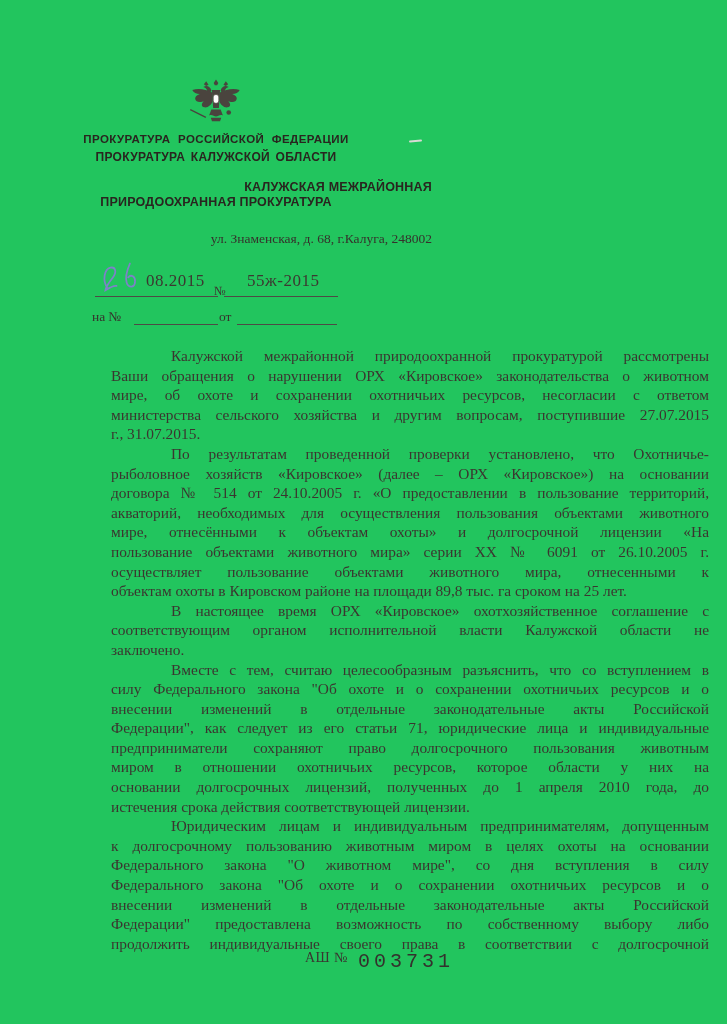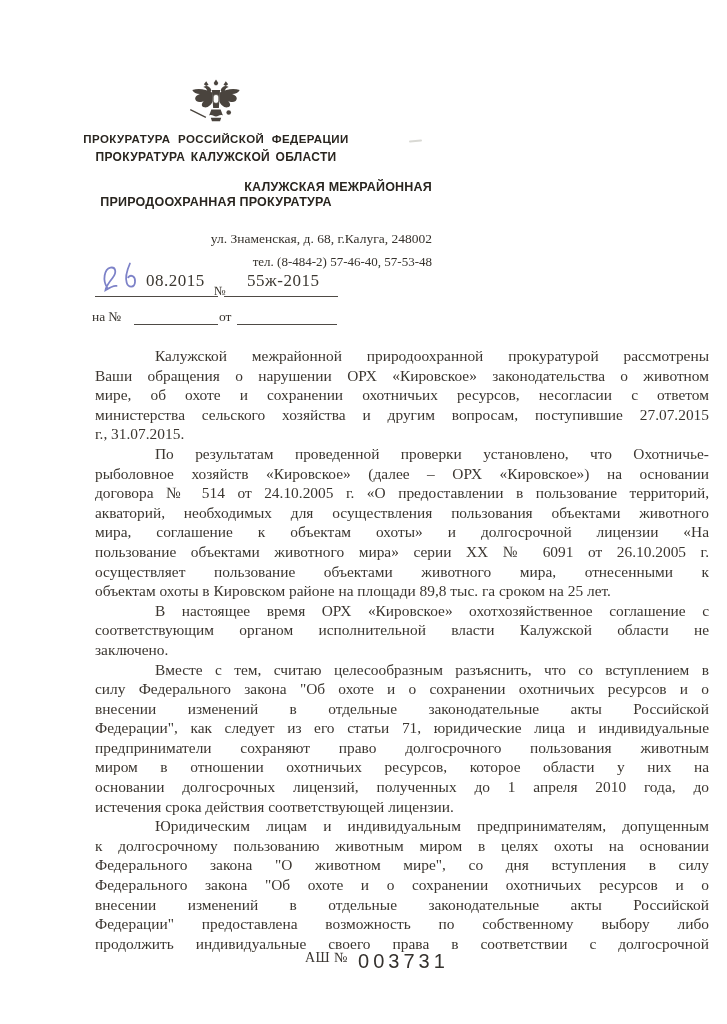--- a/index.html
+++ b/index.html
@@ -1,19 +1,19 @@
 <!DOCTYPE html>
 <html lang="ru"><head>
 <meta charset="utf-8">
 <title>Scanned letter</title>
 <style>
   html,body { margin:0; padding:0; background:#e9e9e9; }
   .page {
     position:relative; width:727px; height:1024px; margin:0 auto;
-    background:#ffffff; overflow:hidden;
+    background:#22c55e; overflow:hidden;
     font-family:"Liberation Serif", serif; color:#3a352f;
   }
   
   .hdr {
     position:absolute; left:0; width:432px; text-align:center;
     font-family:"Liberation Sans", sans-serif; font-weight:bold; color:#29251f;
   }
   .org1 { top:133px; font-size:11.5px; letter-spacing:.4px; word-spacing:4px; }
   .org2 { top:150px; font-size:12px;  letter-spacing:.3px; word-spacing:2px; }
   .org3 { top:180px; font-size:12.5px; letter-spacing:.2px;text-align:right; }
@@ -36,29 +36,29 @@
   .ot { position:absolute; left:219px; top:309px; font-size:13.5px; color:#36322c; }
   .ul3 { left:134px; top:324px; width:84px; }
   .ul4 { left:237px; top:324px; width:100px; }
   .handwriting { position:absolute; left:99px; top:262px; width:46px; height:32px;
                  transform:rotate(-6deg); }
 
   
   .body-text { position:absolute; left:95px; top:346px; width:614px;
                font-size:15.4px; line-height:19.6px; color:#3b3630; }
   .para { margin:0; }
-  .bline { text-align:justify; text-align-last:justify; white-space:normal; }
+  .bline { text-align:justify; text-align-last:justify; white-space:normal;margin-left:16px; }
   .bline.end { text-align-last:left; }
   .bline.ind { text-indent:60px; }
 
   
   .stamp { position:absolute; left:305px; top:950px; display:flex; align-items:flex-start; gap:10px; }
   .stamp-series { font-family:"Liberation Serif", serif; font-size:14px;
                   letter-spacing:.5px; color:#3a3631; }
-  .stamp-number { font-family:Liberation Sans, sans-serif; font-size:20px;
+  .stamp-number { font-family:Liberation Mono, monospace; font-size:20px;
                   letter-spacing:4px; color:#34312d; }
 
   
   .dash { position:absolute; left:409px; top:140px; width:13px; height:2px;
           background:#d9d9d4; transform:rotate(-4deg); border-radius:1px; }
 </style>
 </head>
 <body>
 
 <div class="page">
@@ -92,21 +92,20 @@
 
       <rect x="45" y="27" width="10" height="15" rx="4" fill="#fdfdfc" stroke="#4a443e" stroke-width="1.5"></rect>
     </svg>
   </div>
 
   <div class="hdr org1">ПРОКУРАТУРА РОССИЙСКОЙ ФЕДЕРАЦИИ</div>
   <div class="hdr org2">ПРОКУРАТУРА КАЛУЖСКОЙ ОБЛАСТИ</div>
   <div class="hdr org3">КАЛУЖСКАЯ МЕЖРАЙОННАЯ</div>
   <div class="hdr org4">ПРИРОДООХРАННАЯ ПРОКУРАТУРА</div>
   <div class="addr a1">ул. Знаменская, д. 68, г.Калуга, 248002</div>
-  <div class="addr a2">тел. (8-484-2) 57-46-40, 57-53-48</div>
 
   <div class="handwriting">
     <svg viewBox="0 0 44 30" width="46" height="32" xmlns="http://www.w3.org/2000/svg">
       <g fill="none" stroke="#7d82c8" stroke-width="1.7" stroke-linecap="round">
         <path d="M7,23 C3,15 6,5 12,4 C17,3.5 18,9 13,14 C9,18 6,21 5,25 C9,23 13,21 16,22"></path>
         <path d="M31,2 C27,9 25,15 26,20 C27,25 33,26 34,20 C35,15 31,12 28,15"></path>
       </g>
     </svg>
   </div>
   <div class="refnum d1">08.2015</div>
@@ -128,21 +127,21 @@
       <div class="bline">Ваши обращения о нарушении ОРХ «Кировское» законодательства о животном</div>
       <div class="bline">мире, об охоте и сохранении охотничьих ресурсов, несогласии с ответом</div>
       <div class="bline">министерства сельского хозяйства и другим вопросам, поступившие 27.07.2015</div>
       <div class="bline end">г., 31.07.2015.</div>
     </div>
     <div class="para">
       <div class="bline ind">По результатам проведенной проверки установлено, что Охотничье-</div>
       <div class="bline">рыболовное хозяйств «Кировское» (далее – ОРХ «Кировское») на основании</div>
       <div class="bline">договора № 514 от 24.10.2005 г. «О предоставлении в пользование территорий,</div>
       <div class="bline">акваторий, необходимых для осуществления пользования объектами животного</div>
-      <div class="bline">мира, соглашение к объектам охоты» и долгосрочной лицензии «На</div>
+      <div class="bline">мире, отнесёнными к объектам охоты» и долгосрочной лицензии «На</div>
       <div class="bline">пользование объектами животного мира» серии XX № 6091 от 26.10.2005 г.</div>
       <div class="bline">осуществляет пользование объектами животного мира, отнесенными к</div>
       <div class="bline end">объектам охоты в Кировском районе на площади 89,8 тыс. га сроком на 25 лет.</div>
     </div>
     <div class="para">
       <div class="bline ind">В настоящее время ОРХ «Кировское» охотхозяйственное соглашение с</div>
       <div class="bline">соответствующим органом исполнительной власти Калужской области не</div>
       <div class="bline end">заключено.</div>
     </div>
     <div class="para">

